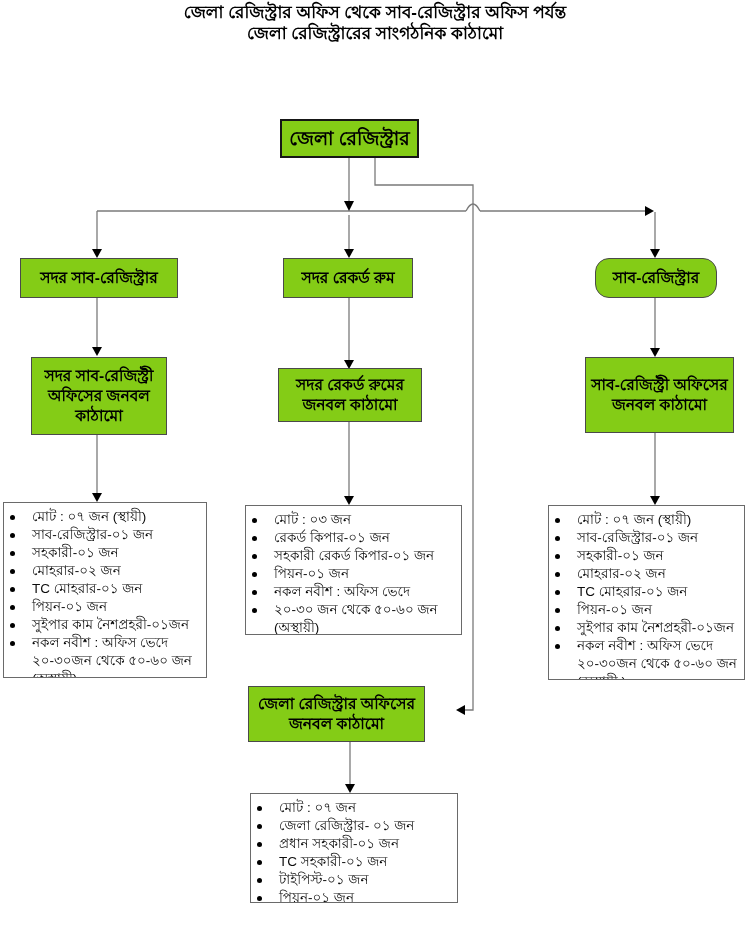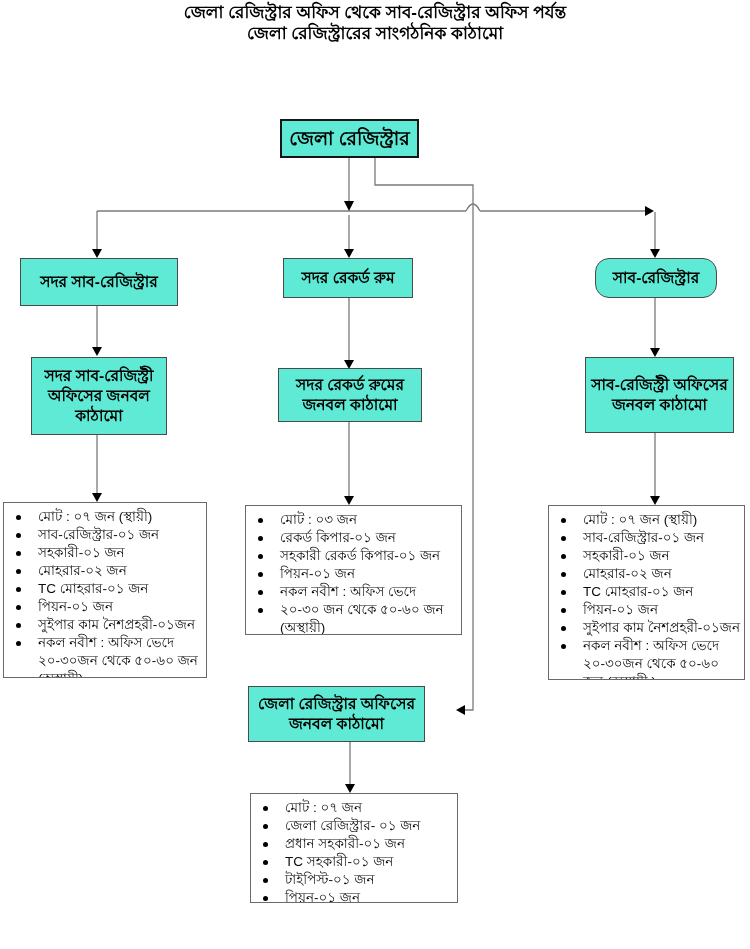--- a/index.html
+++ b/index.html
@@ -7,41 +7,41 @@
     position:relative;width:750px;height:949px;background:#ffffff;
     font-family:"Liberation Sans","DejaVu Sans",sans-serif;color:#000;
     overflow:hidden;
   }
   .title{
     position:absolute;top:2px;left:0;width:750px;text-align:center;
     font-weight:bold;font-size:17px;line-height:21px;color:#000;
   }
   svg.connectors{position:absolute;top:0;left:0;}
   .box{
-    position:absolute;border:1px solid #4a4a4a;background:#5eead4;
+    position:absolute;border:1px solid #4a4a4a;background:#84cc16;
     display:flex;align-items:center;justify-content:center;text-align:center;
     font-weight:bold;font-size:15.5px;line-height:20px;padding:2px 4px;
     box-sizing:border-box;overflow:hidden;
   }
   .b-top{border:2px solid #161616;font-size:19px;}
   .listbox{
     position:absolute;border:1px solid #6a6a6a;background:#fff;
-    box-sizing:border-box;padding:5px 4px 2px 10px;overflow:hidden;
+    box-sizing:border-box;padding:5px 4px 2px 4px;overflow:hidden;
   }
   .li{display:flex;align-items:flex-start;}
   .li .dot{
     width:5px;height:5px;border-radius:50%;background:#000;
     margin:7px 0 0 2px;flex:0 0 5px;
   }
   .li .txt{
     flex:1;margin-left:17px;font-size:13.5px;line-height:18px;color:#0c0c0c;
   }
   
   .b-top   {left:280px;top:119px;width:139px;height:39px;}
-  .b-l2l   {left:20px; top:258px;width:158px;height:48px;}
+  .b-l2l   {left:20px; top:258px;width:158px;height:40px;}
   .b-l2m   {left:283px;top:258px;width:130px;height:40px;}
   .b-l2r   {left:595px;top:258px;width:122px;height:40px;border-radius:14px;}
   .b-l3l   {left:31px; top:357px;width:136px;height:78px;}
   .b-l3m   {left:278px;top:368px;width:144px;height:54px;}
   .b-l3r   {left:585px;top:357px;width:149px;height:76px;}
   .b-botmid{left:248px;top:686px;width:177px;height:56px;}
   
   .lb-left  {left:3px;  top:502px;width:204px;height:176px;}
   .lb-mid   {left:245px;top:505px;width:217px;height:130px;}
   .lb-right {left:548px;top:505px;width:197px;height:175px;}

